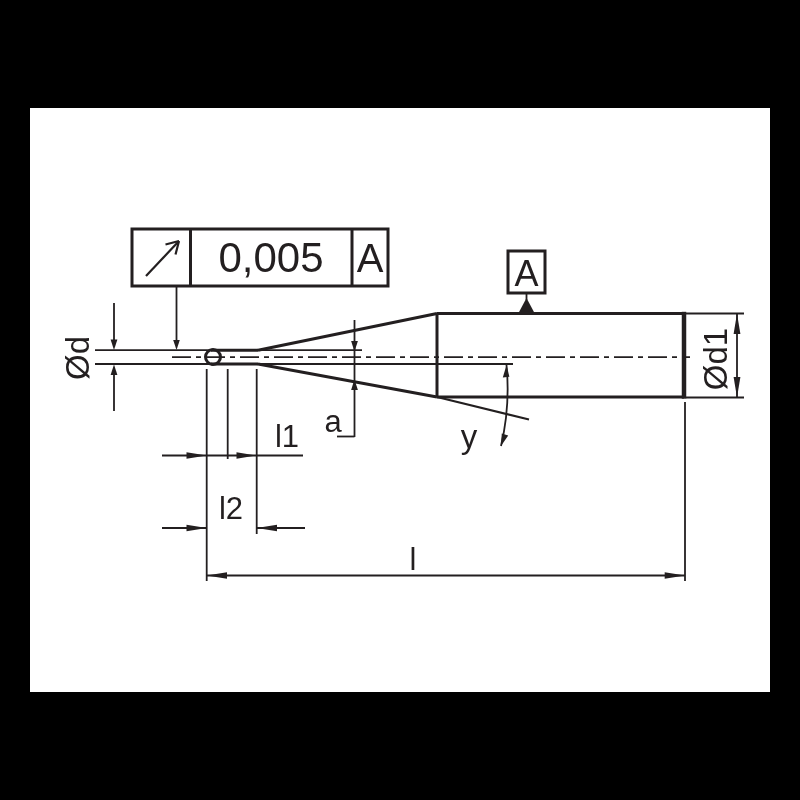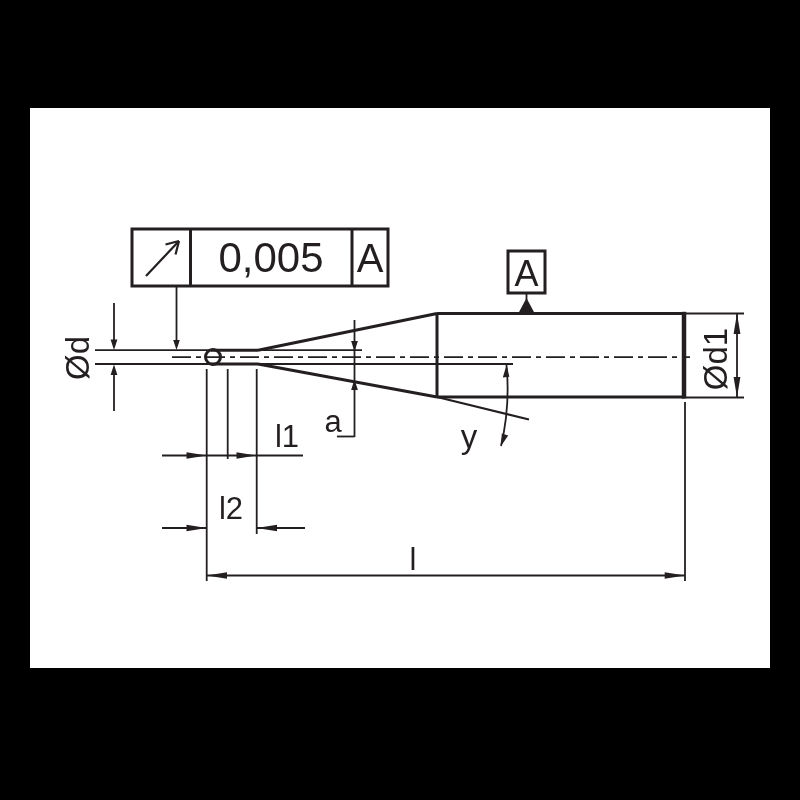--- a/index.html
+++ b/index.html
@@ -1,16 +1,16 @@
 <!DOCTYPE html>
 <html style="--background: #000000; --canvas: #ffffff; --line: #231f20;"><head>
 <meta charset="utf-8">
 <style>
   html,body{margin:0;padding:0;background:#000;}
-  #stage{position:relative;width:800px;height:668px;font-family:"Liberation Sans",sans-serif;text-align:center;}
+  #stage{position:relative;width:800px;height:800px;font-family:"Liberation Sans",sans-serif;text-align:center;}
   svg{display:block}
   .s3{stroke:var(--line);stroke-width:3;fill:none}
   .s45{stroke:var(--line);stroke-width:4.5;fill:none}
   .s22{stroke:var(--line);stroke-width:2.2;fill:none}
   .s18{stroke:var(--line);stroke-width:1.8;fill:none}
   .dash{stroke-dasharray:19 5 5 5}
   .fill{fill:var(--line);stroke:none}
   .txt{fill:var(--line);font-family:"Liberation Sans",sans-serif}
 </style>
 </head>

